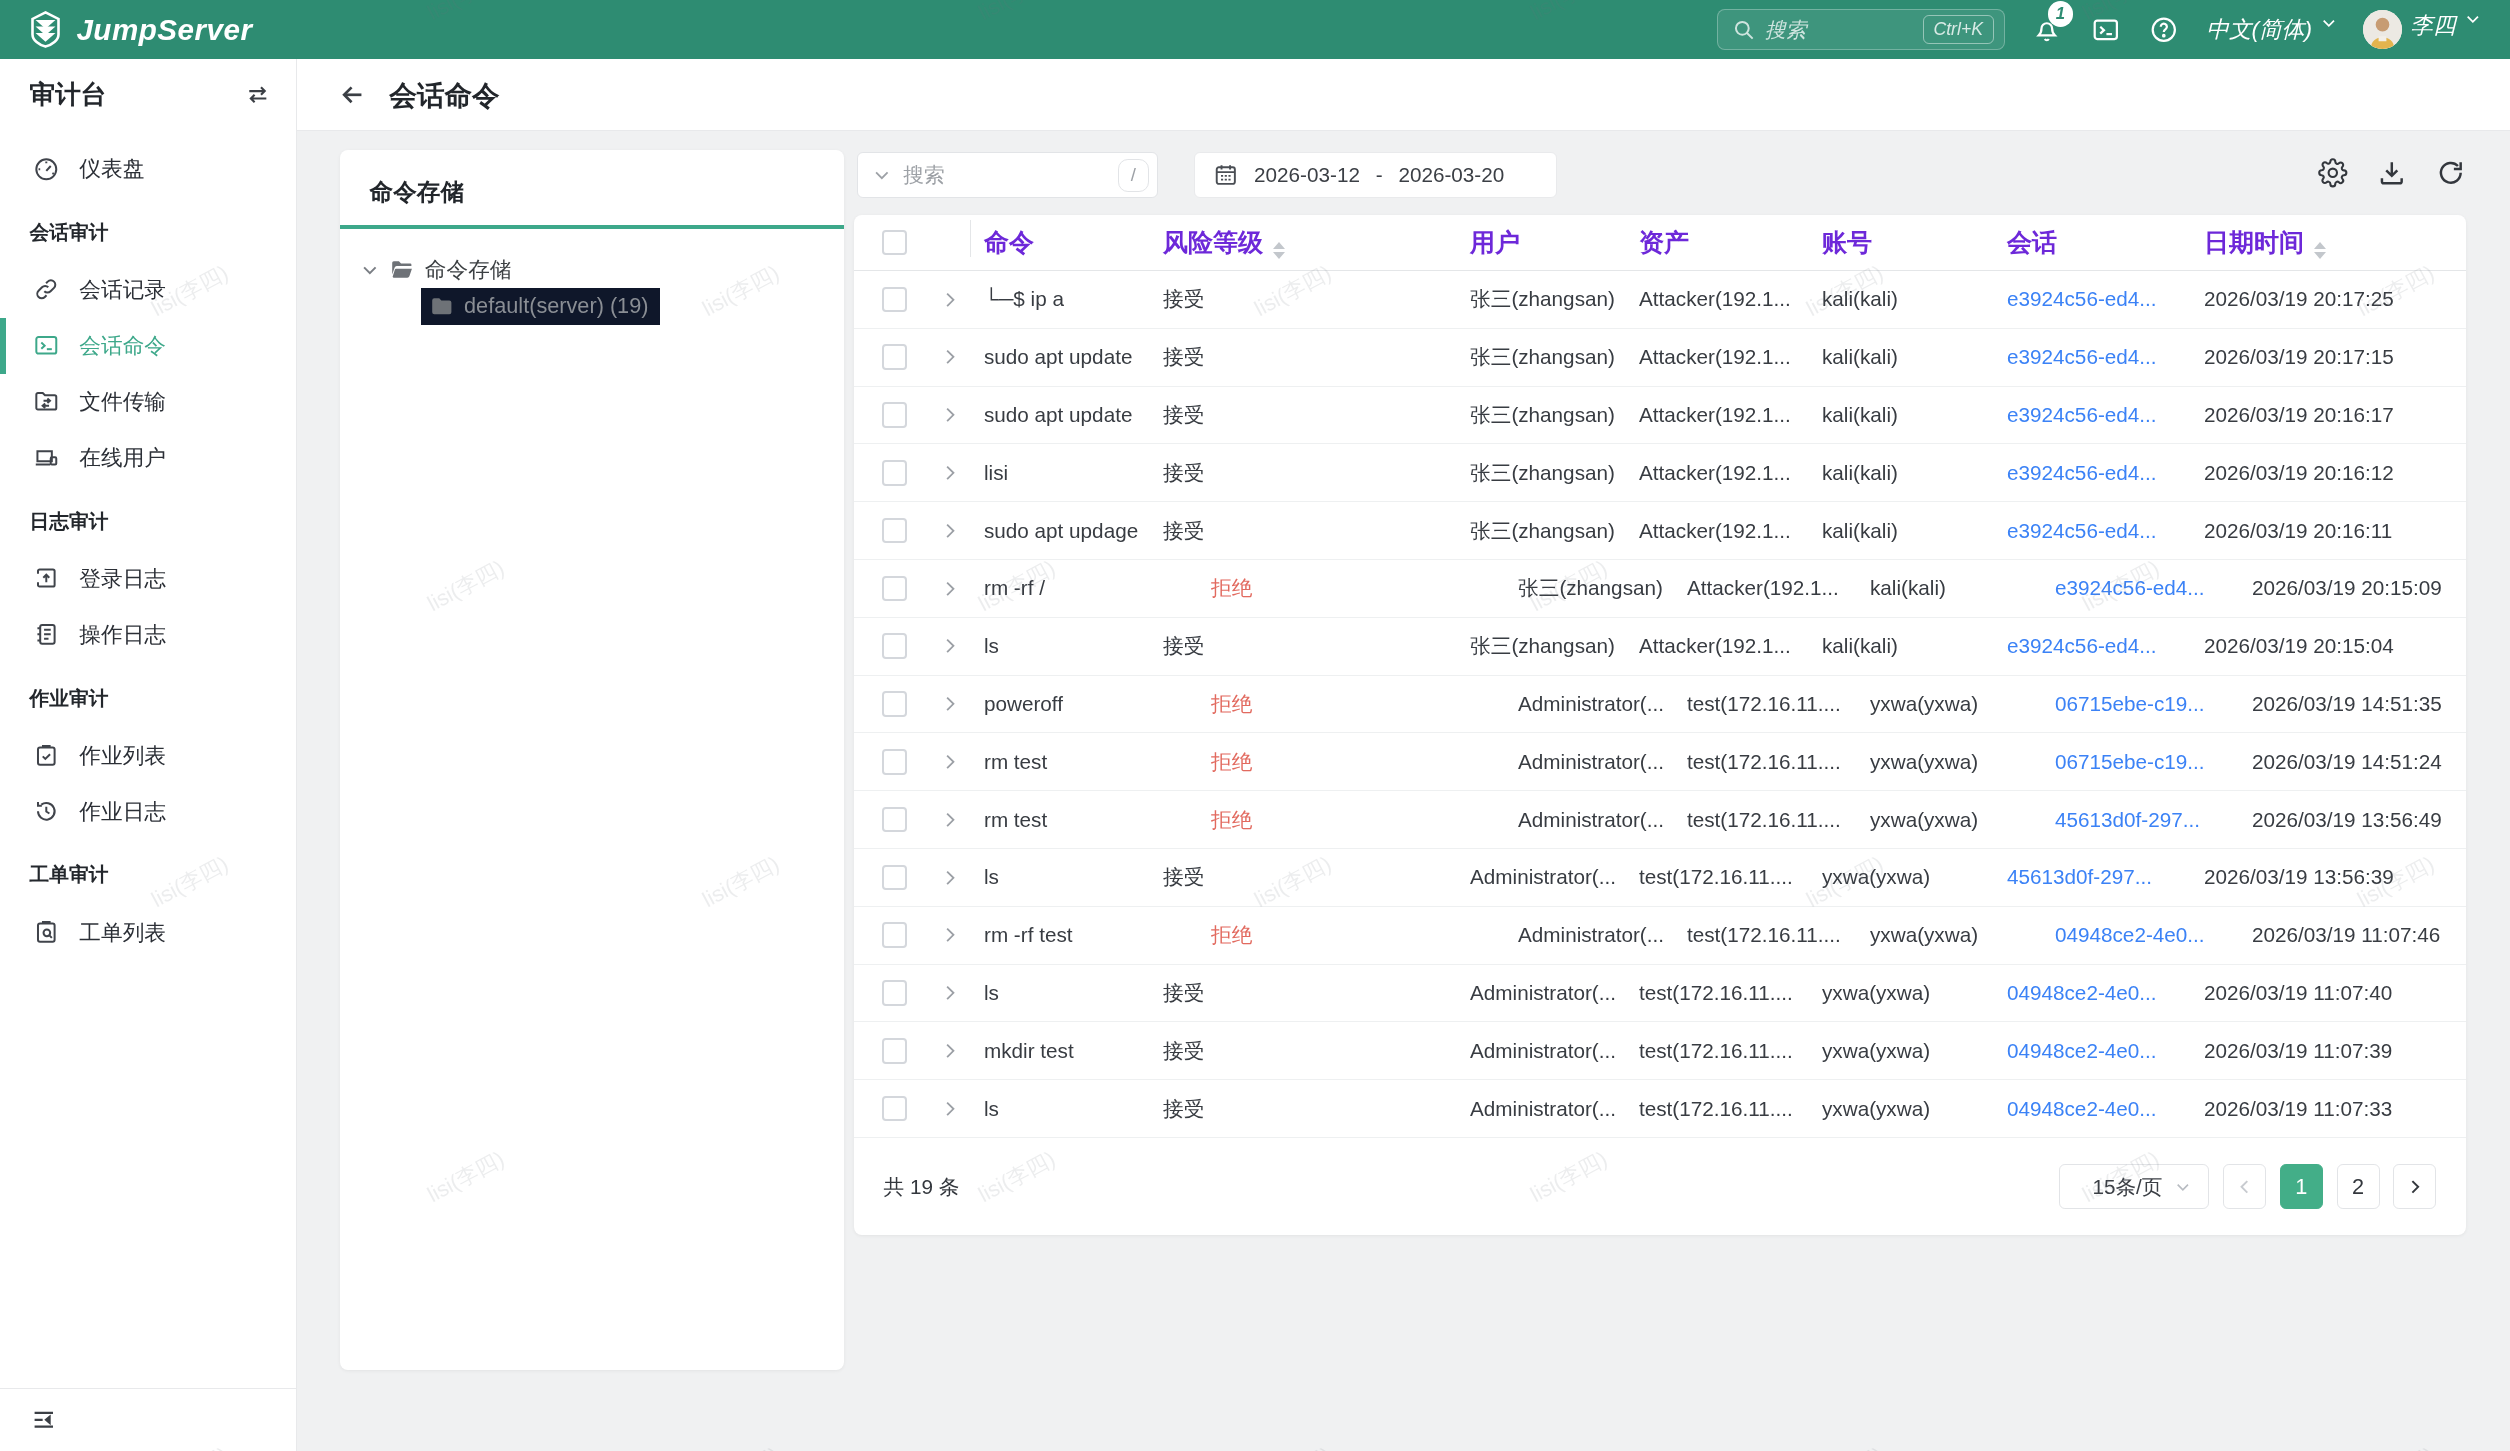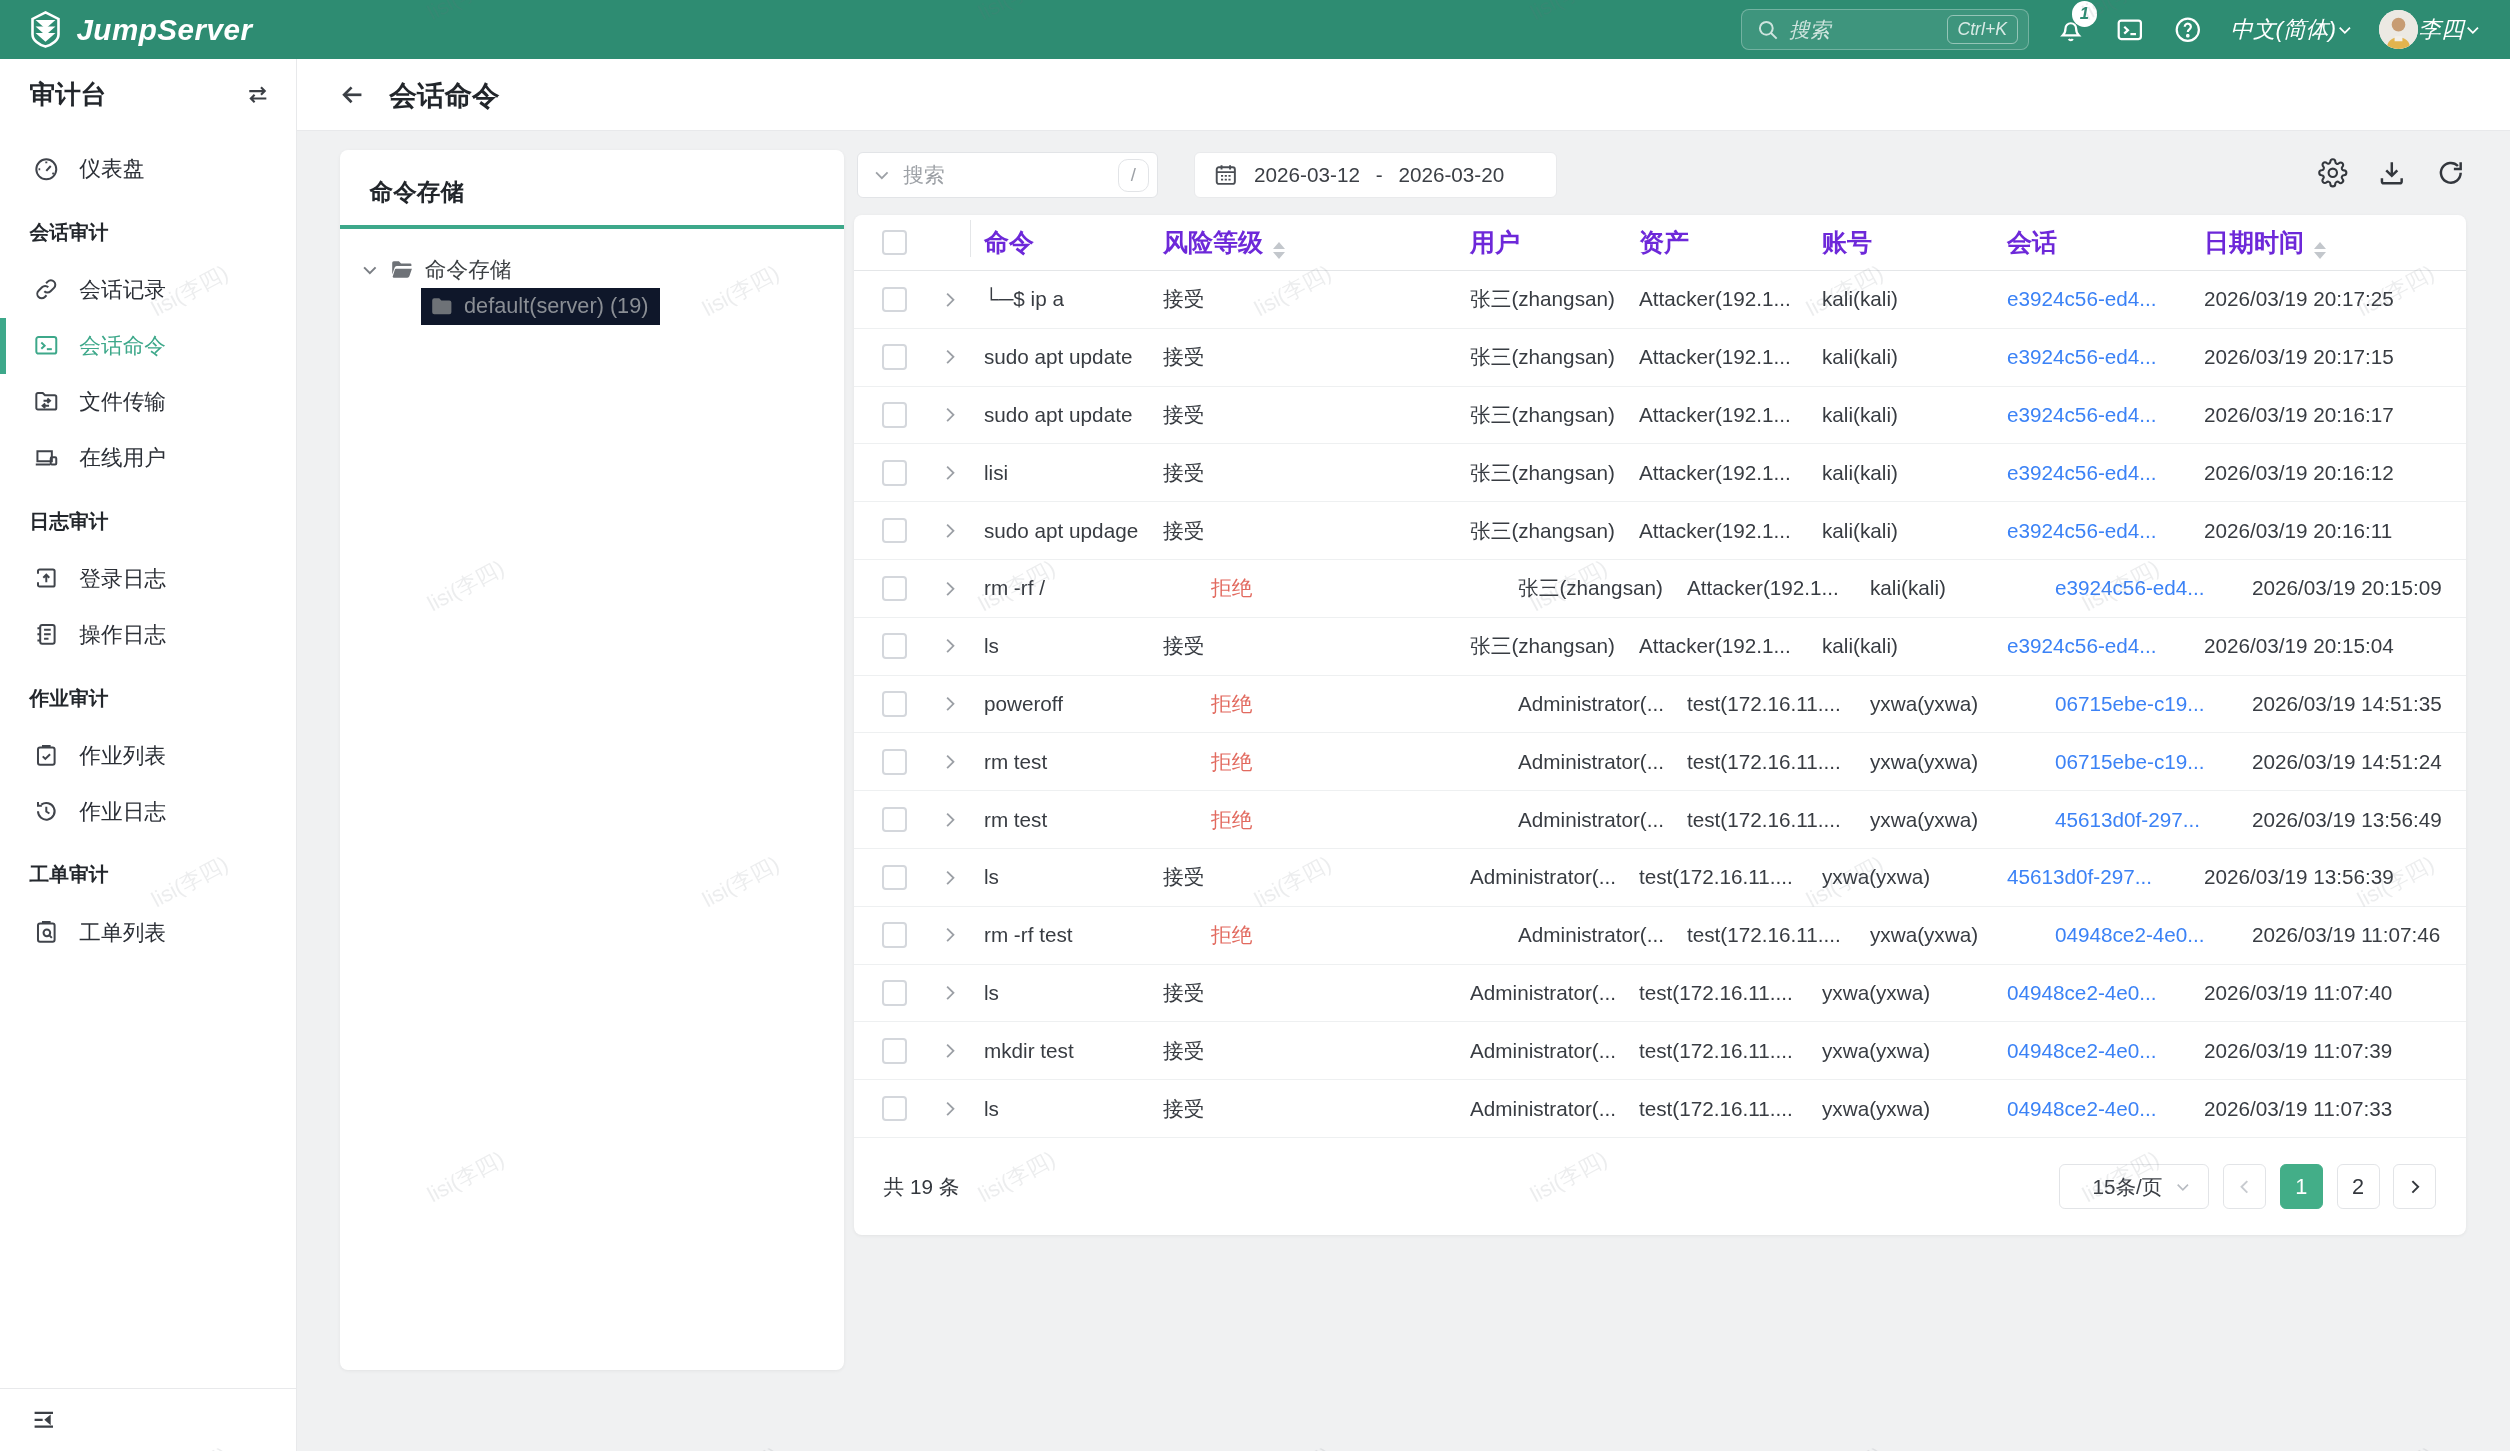--- a/index.html
+++ b/index.html
@@ -15,21 +15,21 @@
   .logo-text { color:#fff; font-size:29.6px; font-weight:bold; letter-spacing:0.5px; }
   .nav-right { margin-left:auto; display:flex; align-items:center; gap:25.6px; padding-right:29.6px; }
   .nav-search { width:288px; height:41px; border:1px solid rgba(255,255,255,.28); background:rgba(255,255,255,.08);
                 border-radius:7.9px; display:flex; align-items:center; padding:0 9.9px 0 13.8px; color:rgba(255,255,255,.75); }
   .nav-search .ph { font-size:20.7px; margin-left:9.9px; }
   .kbd { margin-left:auto; border:1px solid rgba(255,255,255,.45); border-radius:5.9px; padding:3px 9.9px;
          font-size:17.7px; color:rgba(255,255,255,.8); }
   .nav-ic { width:33px; height:33px; color:#fff; position:relative; display:flex; align-items:center; justify-content:center; }
   .badge { position:absolute; top:-11.8px; right:-9.9px; width:25.6px; height:25.6px; background:#fff; color:#2e8c72;
            border-radius:50%; font-size:16.7px; font-weight:bold; display:flex; align-items:center; justify-content:center; }
-  .nav-lang,.nav-user { display:flex; align-items:center; gap:0; color:#fff; font-size:22.7px; }
+  .nav-lang,.nav-user { display:flex; align-items:flex-start; gap:8px; color:#fff; font-size:22.7px; }
   .chev { width:17.7px; height:17.7px; color:#fff; }
   .avatar { width:39px; height:39px; border-radius:50%; overflow:hidden; background:#edece7; }
 
   
   .strip { position:absolute; left:0; top:59px; width:2511px; height:72px; background:#fff; border-bottom:1px solid #e8e9eb; }
   .crumb { position:absolute; left:338px; top:59px; height:72px; display:flex; align-items:center; gap:21.7px; }
   .back-ic { width:29.6px; height:29.6px; color:#3b3f45; }
   .page-title { font-size:27.6px; font-weight:bold; color:#22262b; }
 
   

